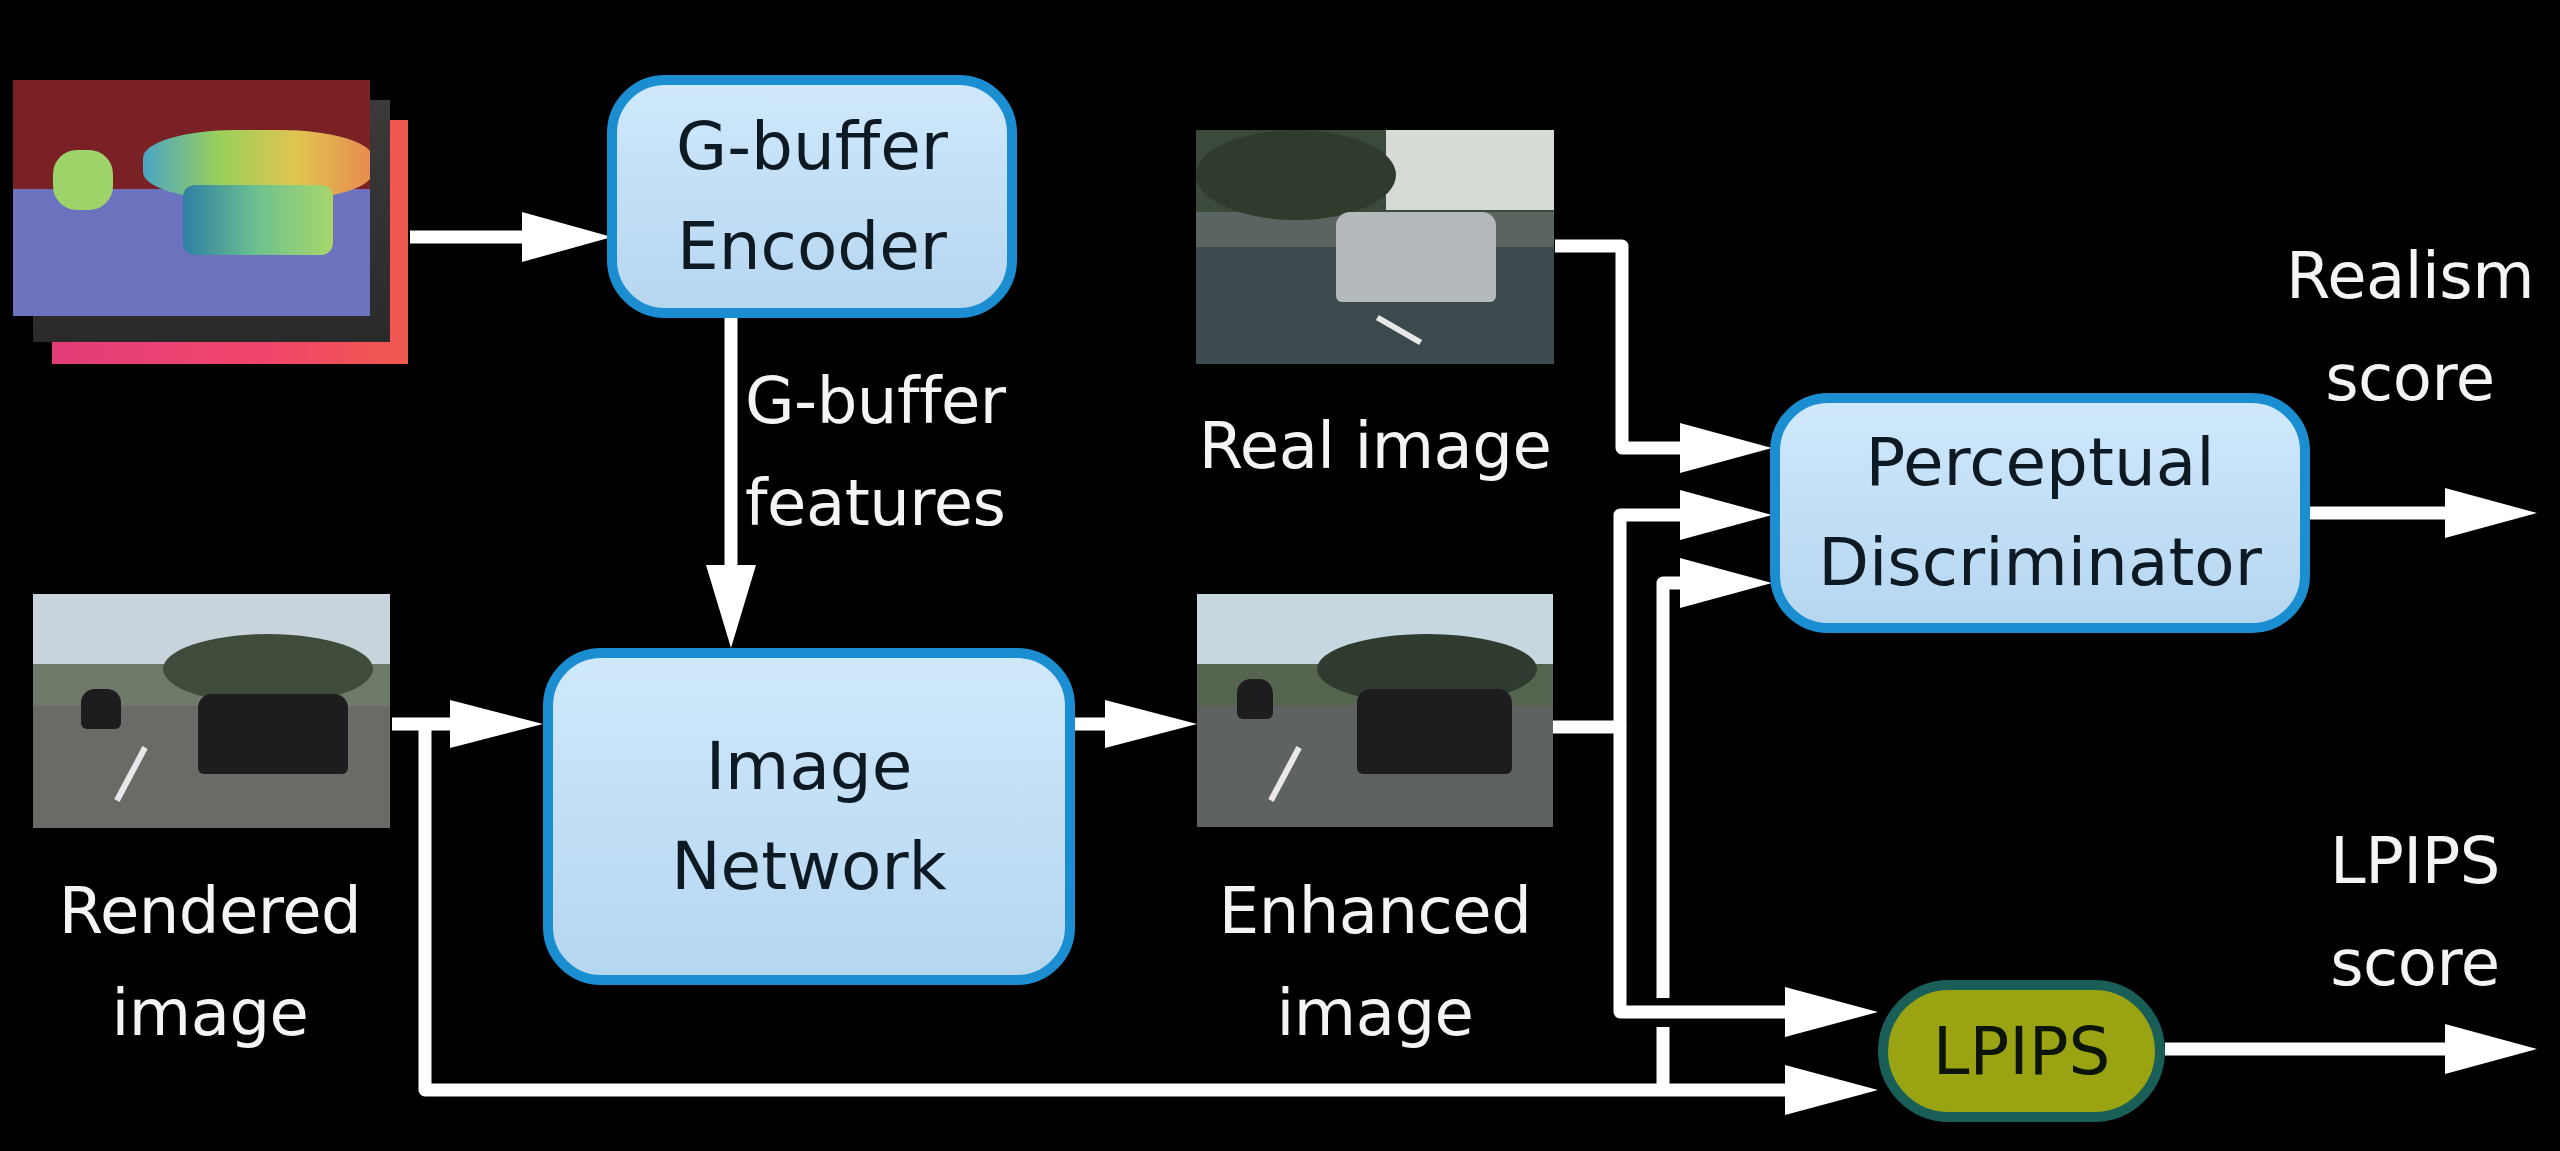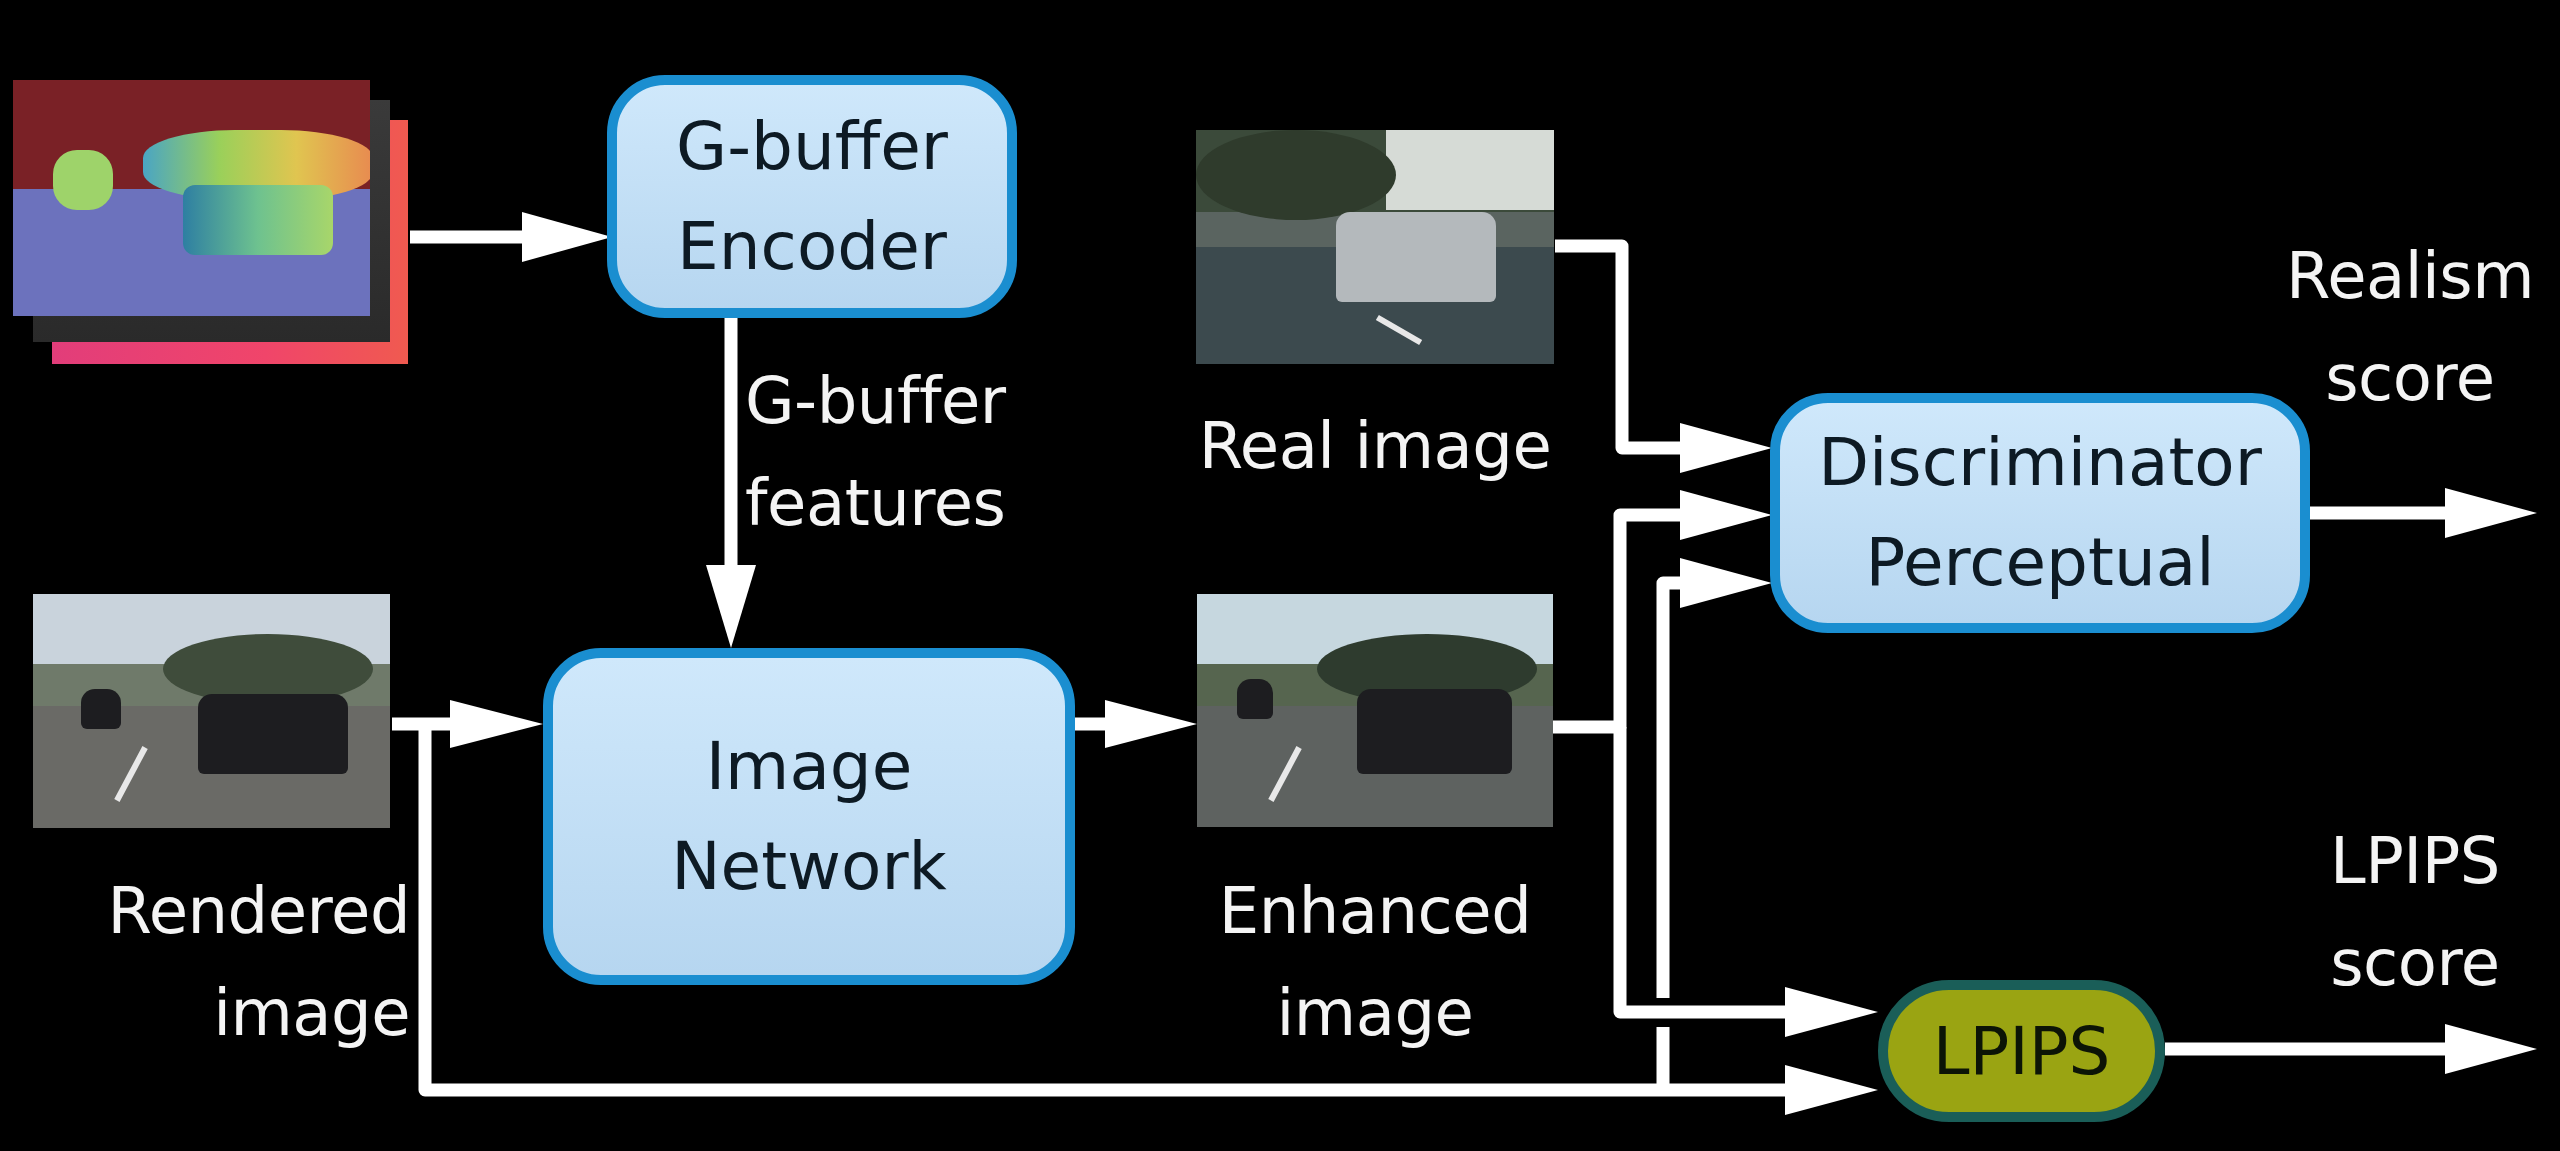--- a/index.html
+++ b/index.html
@@ -98,21 +98,21 @@
     <div>G-buffer</div>
     <div>features</div>
   </div>
 
   <div class="thumb photo-rendered" style="left:33px;top:594px;width:357px;height:234px;">
     <div class="tree" style="left:130px;top:40px;width:210px;height:70px;"></div>
     <div class="car" style="left:48px;top:95px;width:40px;height:40px;"></div>
     <div class="car" style="left:165px;top:100px;width:150px;height:80px;"></div>
     <div class="road-line" style="left:95px;top:150px;height:60px;"></div>
   </div>
-  <div class="label" style="left:10px;top:860px;width:400px;text-align:right;">
+  <div class="label" style="left:10px;top:860px;width:400px;">
     <div>Rendered</div>
     <div>image</div>
   </div>
 
   <div class="box" style="left:543px;top:648px;width:532px;height:337px;">
     <span>Image</span>
     <span>Network</span>
   </div>
 
   <div class="thumb photo-real" style="left:1196px;top:130px;width:358px;height:234px;">
@@ -128,22 +128,22 @@
     <div class="car" style="left:40px;top:85px;width:36px;height:40px;"></div>
     <div class="car" style="left:160px;top:95px;width:155px;height:85px;"></div>
     <div class="road-line" style="left:85px;top:150px;height:60px;"></div>
   </div>
   <div class="label" style="left:1175px;top:860px;width:400px;">
     <div>Enhanced</div>
     <div>image</div>
   </div>
 
   <div class="box" style="left:1770px;top:393px;width:540px;height:240px;">
+    <span>Perceptual</span>
     <span>Discriminator</span>
-    <span>Perceptual</span>
   </div>
 
   <div class="label" style="left:2260px;top:225px;width:300px;">
     <div>Realism</div>
     <div>score</div>
   </div>
 
   <div class="pill" style="left:1878px;top:980px;width:287px;height:142px;">LPIPS</div>
 
   <div class="label" style="left:2265px;top:810px;width:300px;">

